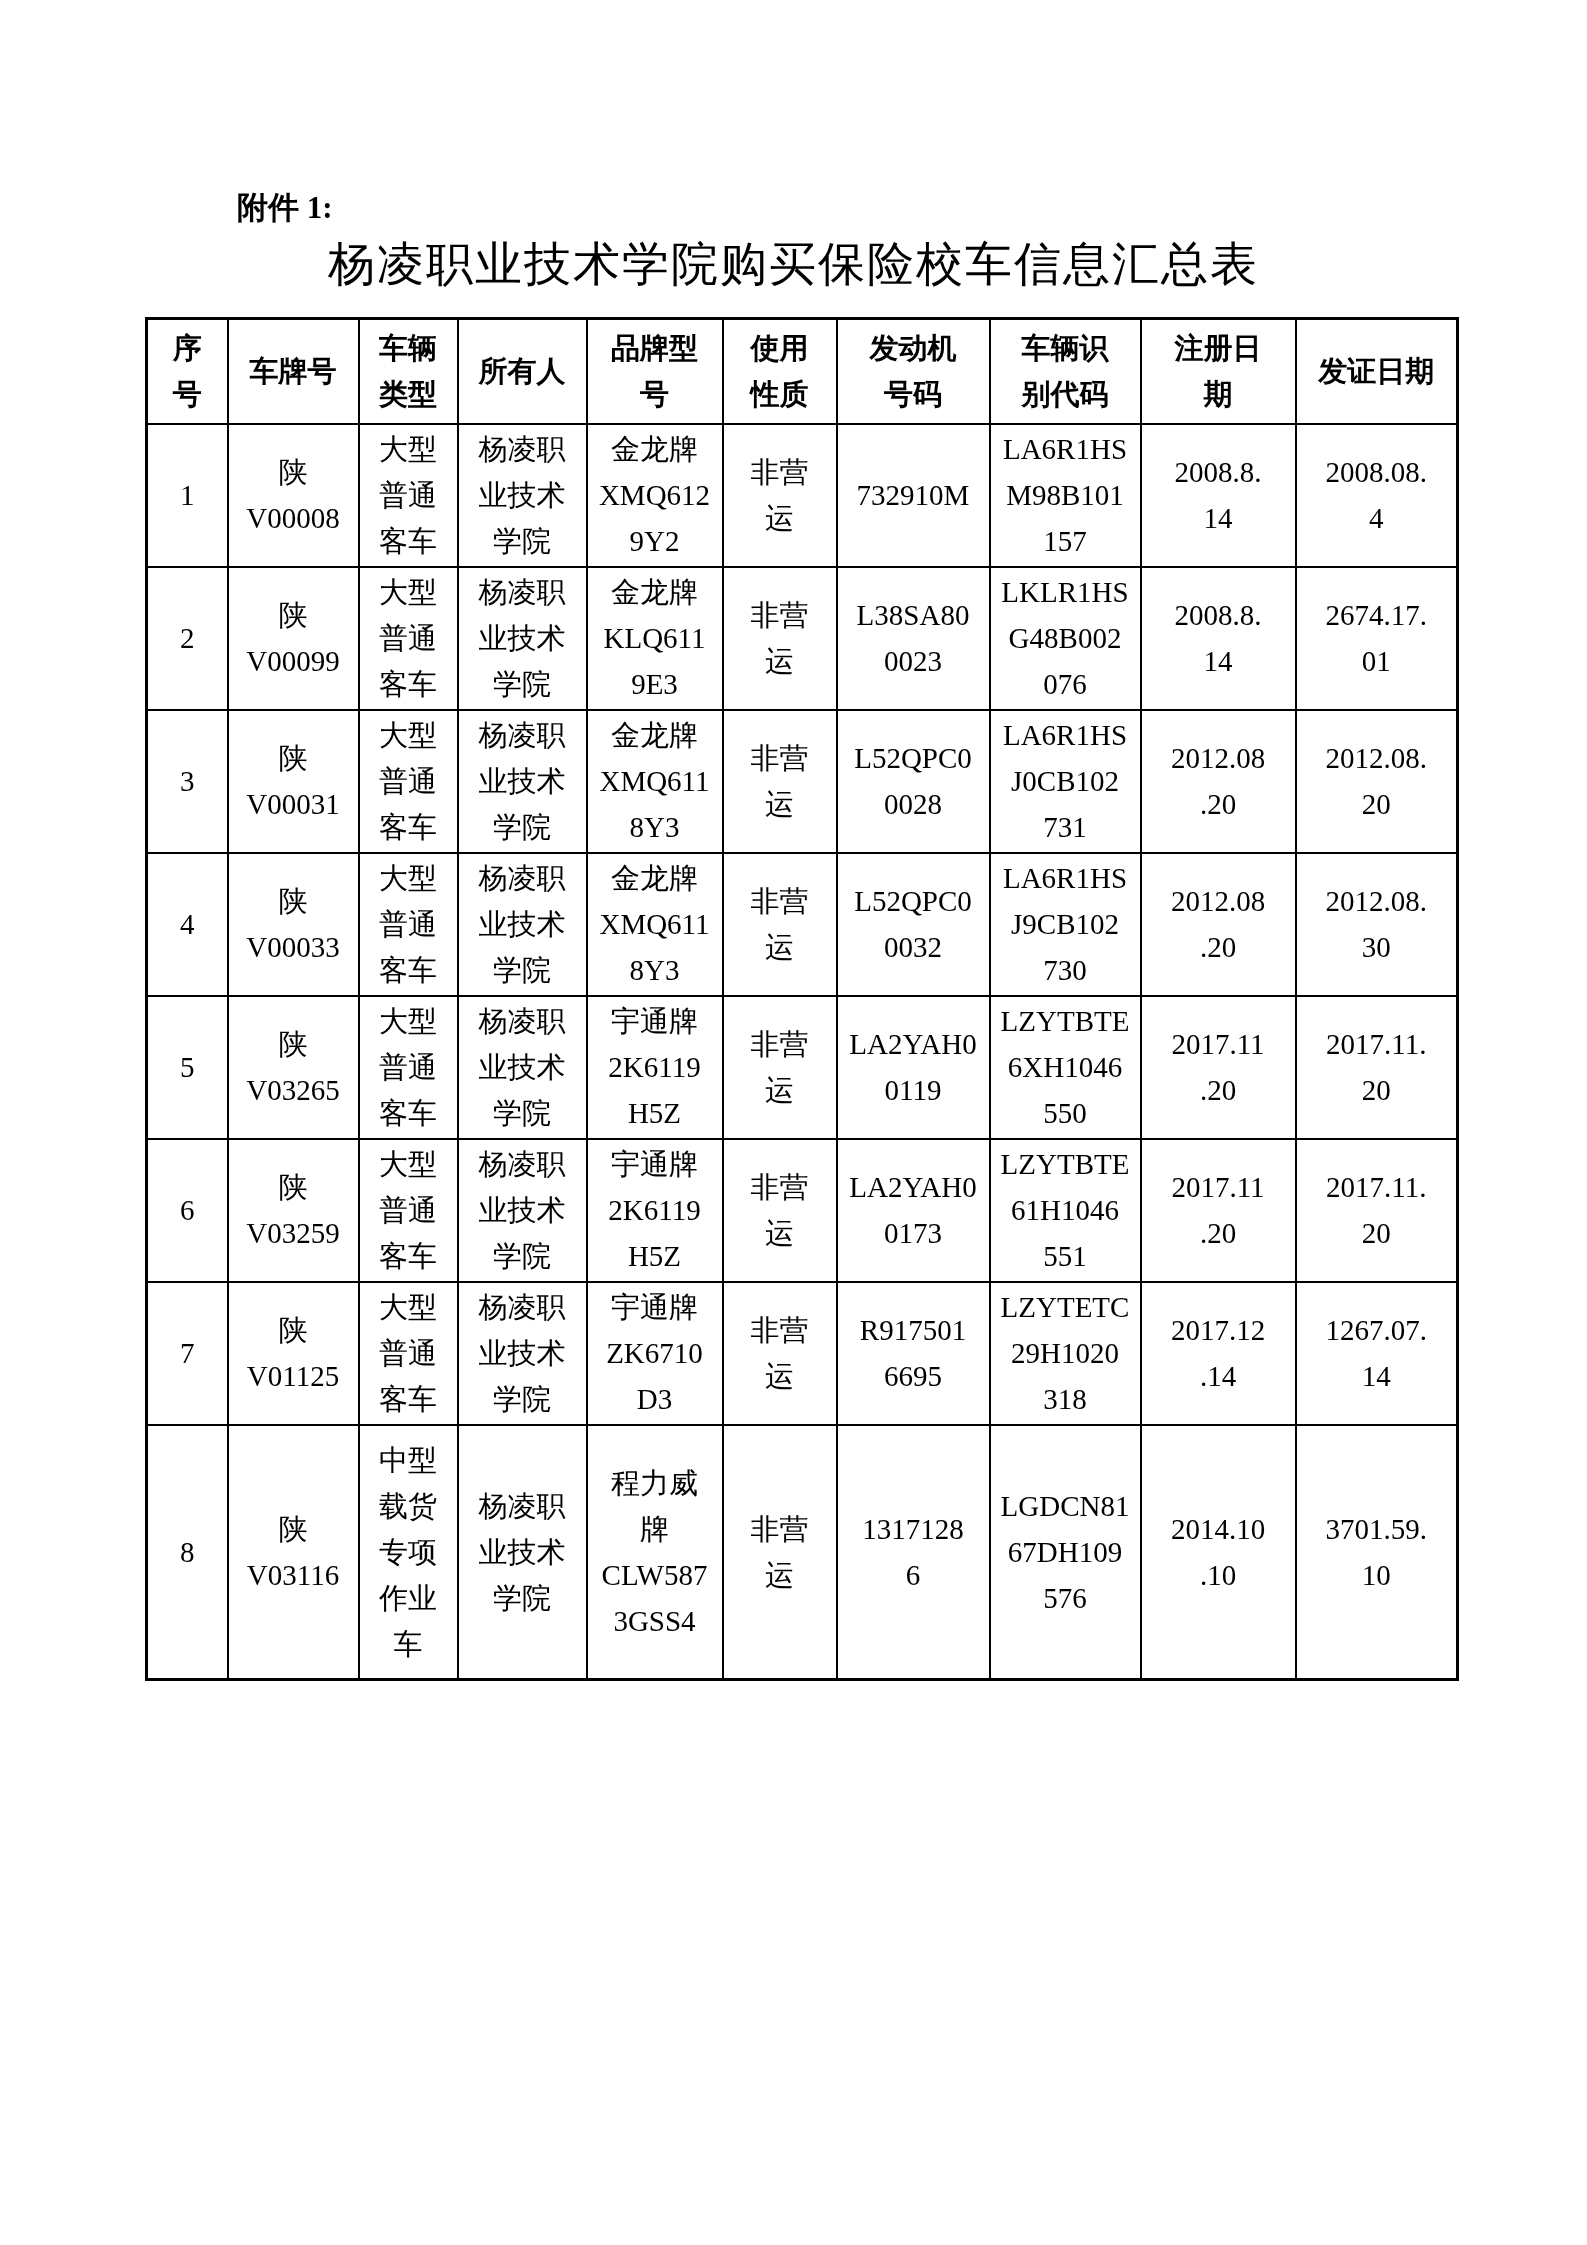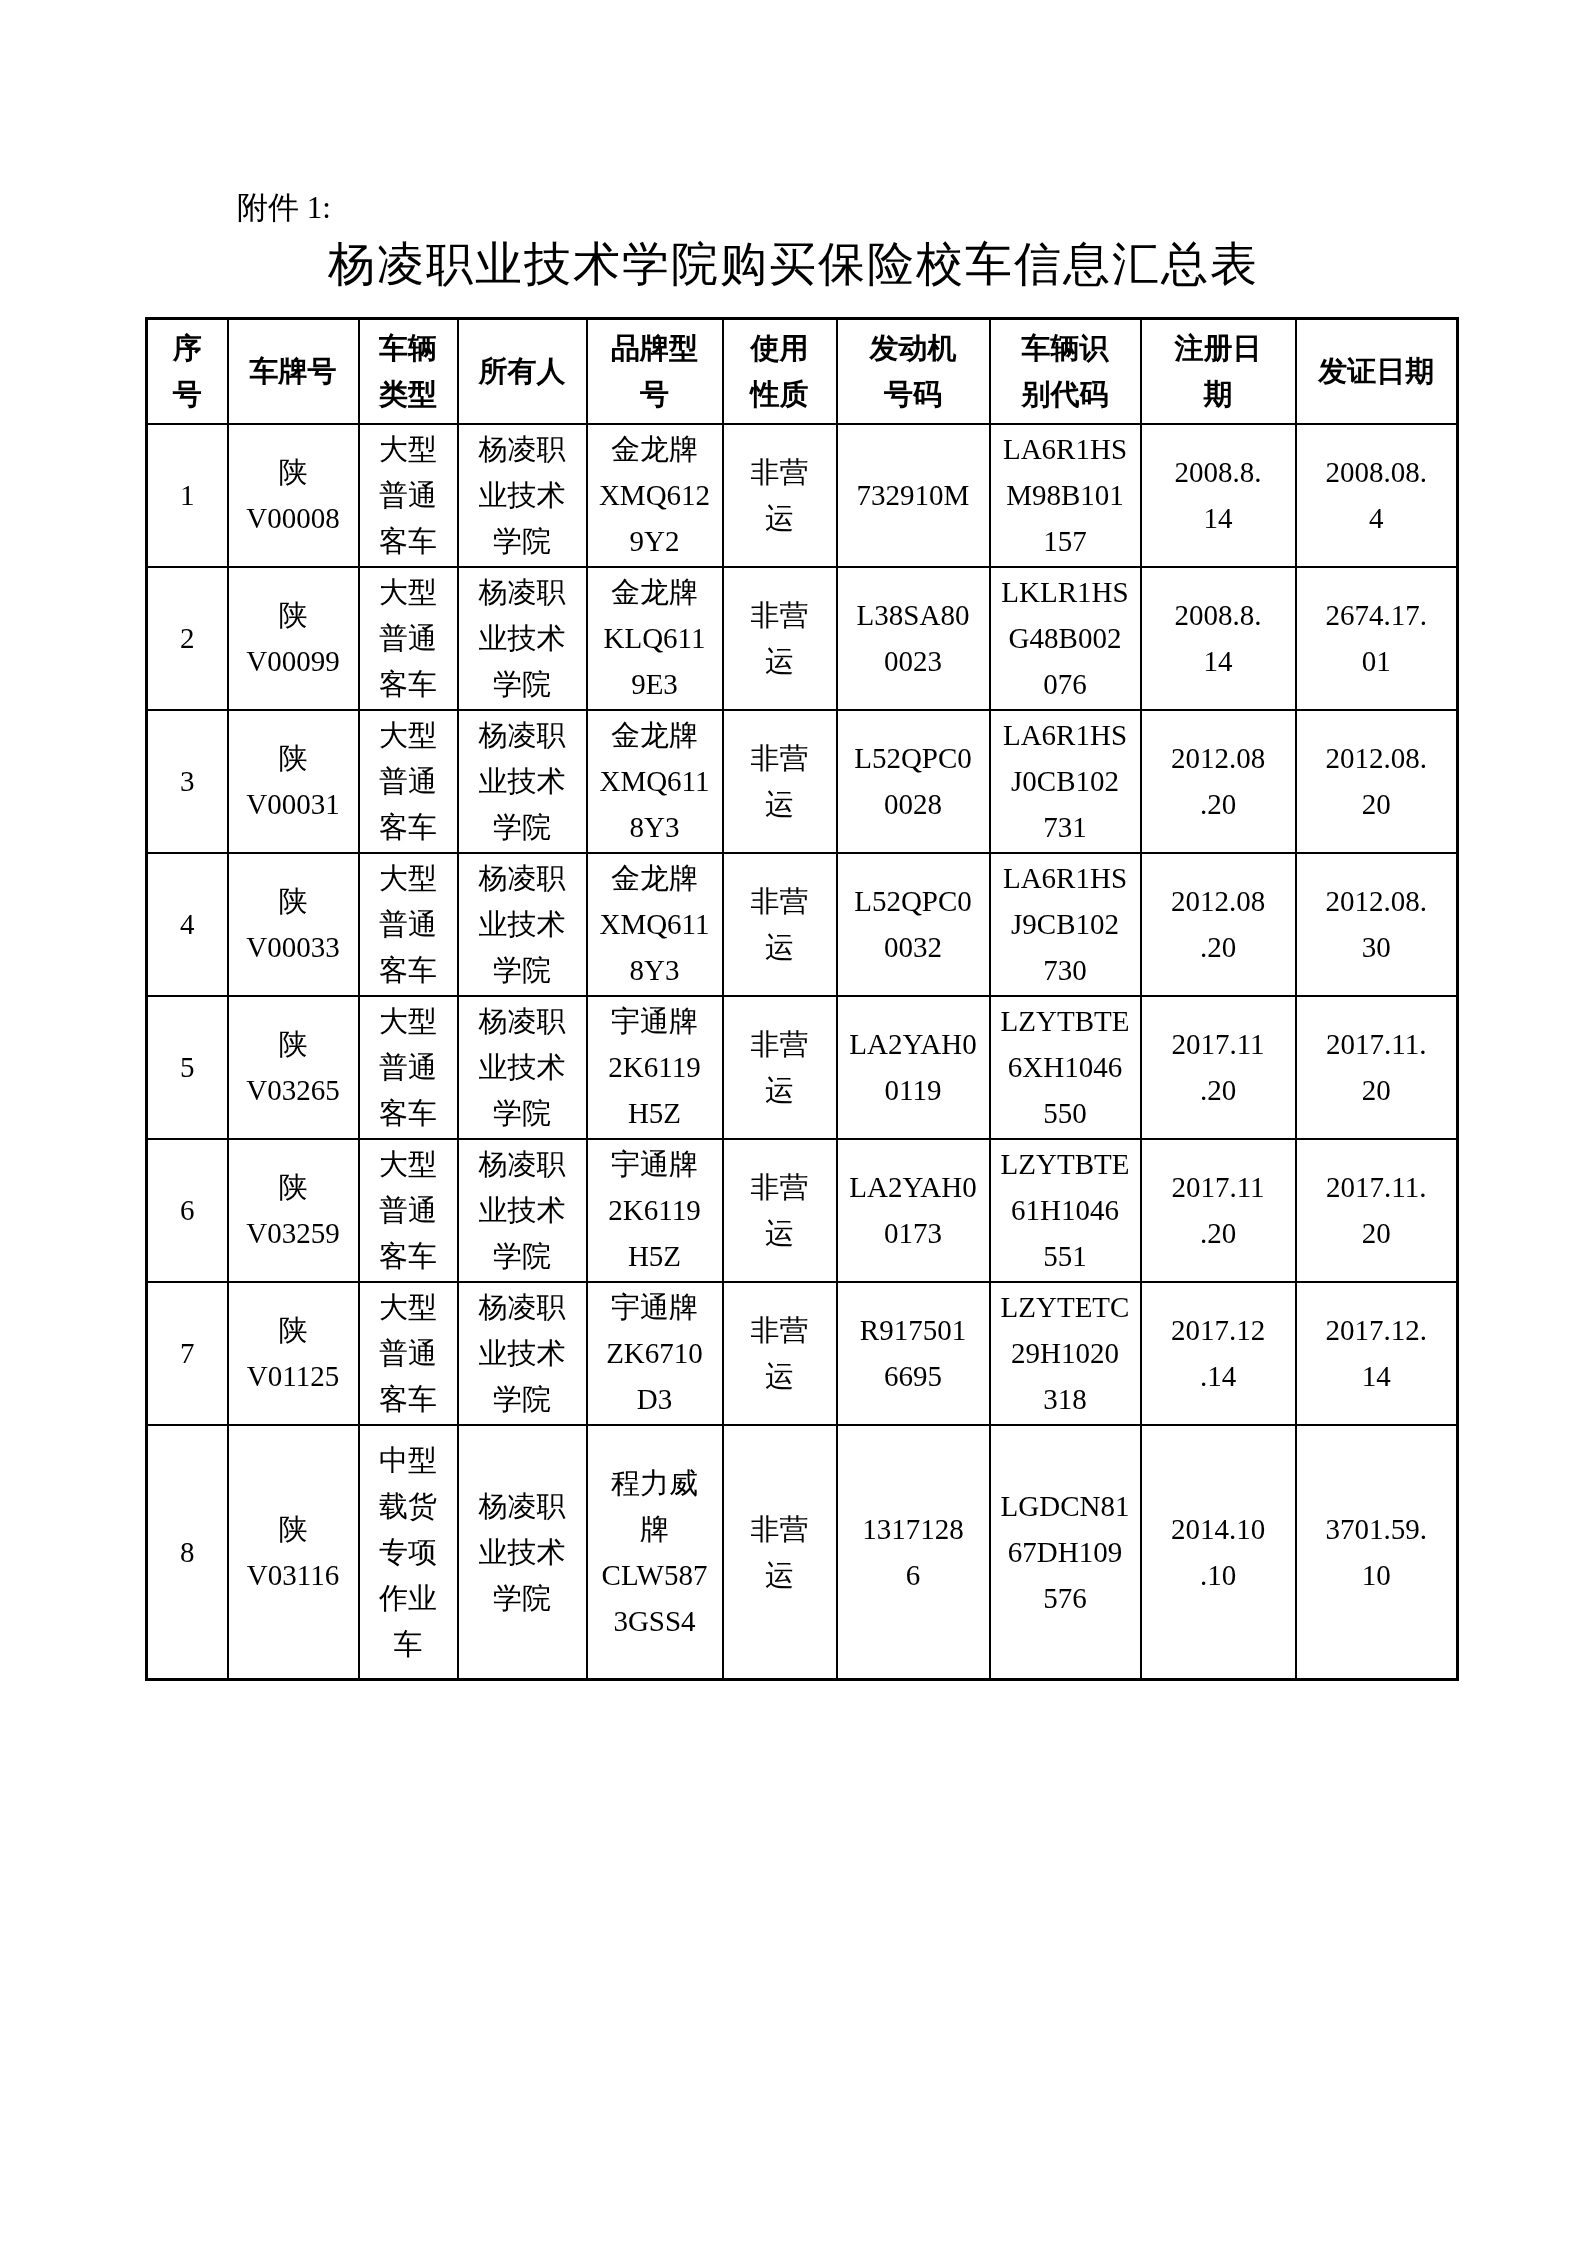--- a/index.html
+++ b/index.html
@@ -11,20 +11,21 @@
     color:#000000;
     font-family:"Liberation Serif","DejaVu Serif",serif;
     overflow:hidden;
   }
   .attachment-label {
     position:absolute;
     left:237px;
     top:188px;
     font-size:31px;
     line-height:40px;
+    font-weight:bold;
   }
   .doc-title {
     position:absolute;
     top:234px;
     left:0;
     width:100%;
     text-align:center;
     font-size:47px;
     font-weight:normal;
     letter-spacing:2px;
@@ -263,21 +264,21 @@
 D3</td>
         <td>非营
 运</td>
         <td>R917501
 6695</td>
         <td>LZYTETC
 29H1020
 318</td>
         <td>2017.12
 .14</td>
-        <td>2017.12.
+        <td>1267.07.
 14</td>
       </tr>
       <tr class="data-row-tall">
         <td>8</td>
         <td>陕
 V03116</td>
         <td>中型
 载货
 专项
 作业

